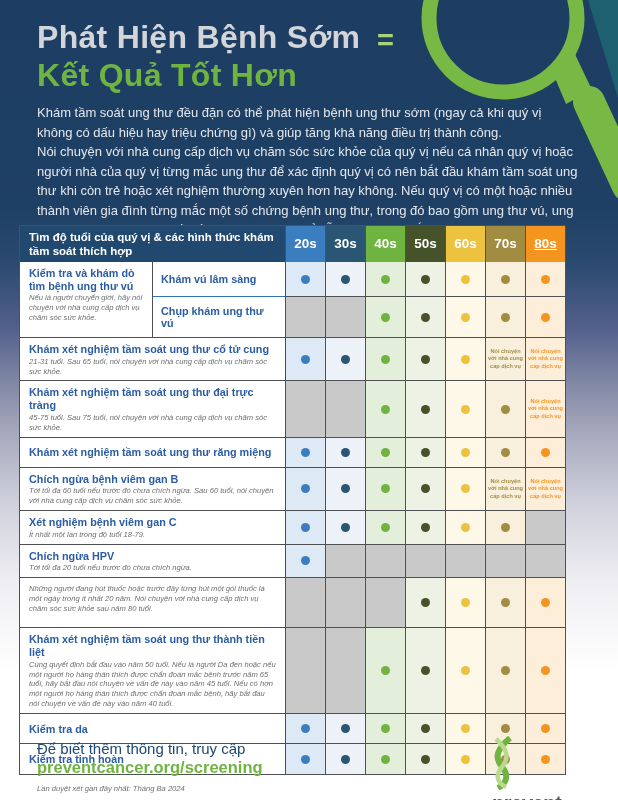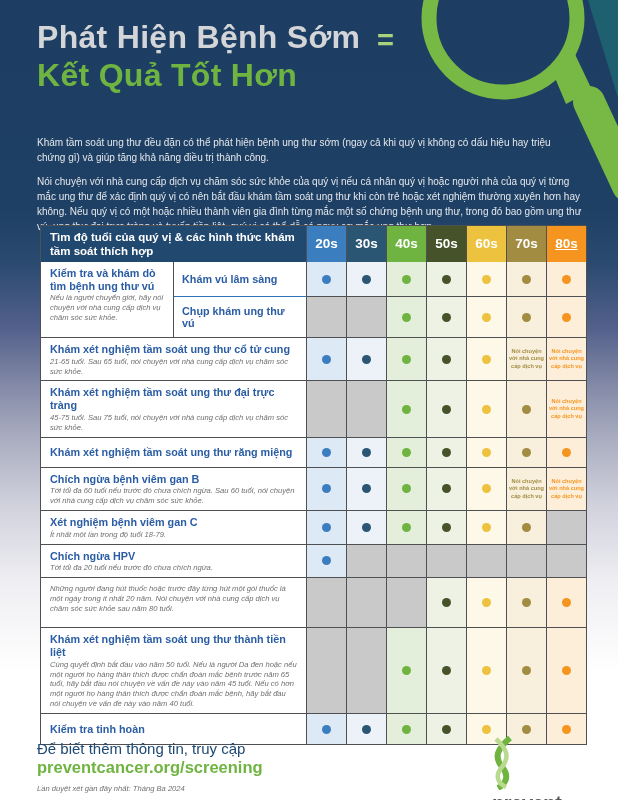--- a/index.html
+++ b/index.html
@@ -8,25 +8,25 @@
     position:relative; width:618px; height:800px; margin:0 auto; overflow:hidden;
     background:linear-gradient(180deg,
       #1d3e62 0%, #1e4064 26%, #2b4a70 33%, #53608b 41%,
       #8289a6 48%, #abaec1 55%, #d0d1dc 63%, #efeff3 73%, #ffffff 84%, #ffffff 100%);
   }
   
   .title1{position:absolute; left:37px; top:19px; font-size:32px; font-weight:bold; color:#d3d5d8; letter-spacing:.3px;}
   .title2{position:absolute; left:37px; top:57px; font-size:32px; font-weight:bold; color:#6fb440; letter-spacing:.3px;}
   .equals{position:absolute; left:377px; top:24px; font-size:29px; font-weight:bold; color:#a6d37c;}
   .magnifier{position:absolute; top:0; right:0; width:240px; height:230px;}
-  .intro{position:absolute; left:37px; color:#e4e7ec; font-size:10px; line-height:1.5;margin-top:32px;}
+  .intro{position:absolute; left:37px; color:#e4e7ec; font-size:13px; line-height:1.5;}
   .intro-1{top:103px; width:530px;}
   .intro-2{top:142px; width:550px;}
   
-  .tbl{position:absolute; left:40px; top:225px; width:546px; border-left:1px solid #4f5054; border-top:1px solid #4f5054;}
+  .tbl{position:absolute; left:19px; top:225px; width:546px; border-left:1px solid #4f5054; border-top:1px solid #4f5054;}
   .t-row{display:grid; grid-template-columns:266px repeat(7,40px);}
   .t-row.breast{grid-template-columns:133px 133px repeat(7,40px); grid-template-rows:35px 41px;}
   .cell{border-right:1px solid #4f5054; border-bottom:1px solid #4f5054; position:relative;}
   .t-head{height:36px;}
   .corner{background:#21486f; color:#fff; font-weight:bold; font-size:11.5px; line-height:1.25; padding:4px 8px 3px 9px; display:flex; align-items:center;}
   .agehead{color:#fff; font-weight:bold; font-size:13.5px; display:flex; align-items:center; justify-content:center;}
   .labelcell{background:#fff; padding:5px 8px 4px 9px;}
   .row-title{color:#2b5da4; font-weight:bold; font-size:10.8px; line-height:1.18;}
   .row-note{color:#6d6e71; font-style:italic; font-size:7.6px; line-height:1.3; margin-top:1px;}
   .labelcell.centered{display:flex; align-items:center;}
@@ -119,21 +119,21 @@
         <div class="cell mark" style="background: rgb(248, 240, 220);">
           <span class="dot" style="background: rgb(162, 140, 65);"></span>
         </div>
         <div class="cell mark" style="background: rgb(253, 238, 218);">
           <span class="dot" style="background: rgb(245, 149, 31);"></span>
         </div>
       </div>
       <div class="t-row" style="min-height: 38px;">
         <div class="cell labelcell">
           <div class="row-title">Khám xét nghiệm tầm soát ung thư cổ tử cung</div>
-          <div class="row-note">21-65 tuổi. Sau 65 tuổi, nói chuyện với nhà cung cấp dịch vụ chăm sóc sức khỏe.</div>
+          <div class="row-note">21-31 tuổi. Sau 65 tuổi, nói chuyện với nhà cung cấp dịch vụ chăm sóc sức khỏe.</div>
         </div>
         <div class="cell mark" style="background: rgb(221, 233, 245);">
           <span class="dot" style="background: rgb(59, 126, 192);"></span>
         </div>
         <div class="cell mark" style="background: rgb(236, 242, 248);">
           <span class="dot" style="background: rgb(42, 86, 116);"></span>
         </div>
         <div class="cell mark" style="background: rgb(228, 239, 219);">
           <span class="dot" style="background: rgb(111, 180, 64);"></span>
         </div>
@@ -276,20 +276,46 @@
           <span class="dot" style="background: rgb(245, 149, 31);"></span>
         </div>
       </div>
       <div class="t-row" style="min-height: 75px;">
         <div class="cell labelcell">
           <div class="row-title">Khám xét nghiệm tầm soát ung thư thành tiền liệt</div>
           <div class="row-note">Cùng quyết định bắt đầu vào năm 50 tuổi.  Nếu là người Da đen hoặc nếu một người họ hàng thân thích được chẩn đoán mắc bệnh trước năm 65 tuổi, hãy bắt đầu nói chuyện về vấn đề này vào năm 45 tuổi.  Nếu có hơn một người họ hàng thân thích được chẩn đoán mắc bệnh, hãy bắt đầu nói chuyện về vấn đề này vào năm 40 tuổi.</div>
         </div>
         <div class="cell mark" style="background: rgb(201, 201, 201);"></div>
         <div class="cell mark" style="background: rgb(201, 201, 201);"></div>
+        <div class="cell mark" style="background: rgb(228, 239, 219);">
+          <span class="dot" style="background: rgb(111, 180, 64);"></span>
+        </div>
+        <div class="cell mark" style="background: rgb(237, 242, 228);">
+          <span class="dot" style="background: rgb(70, 83, 42);"></span>
+        </div>
+        <div class="cell mark" style="background: rgb(253, 248, 232);">
+          <span class="dot" style="background: rgb(237, 194, 63);"></span>
+        </div>
+        <div class="cell mark" style="background: rgb(248, 240, 220);">
+          <span class="dot" style="background: rgb(162, 140, 65);"></span>
+        </div>
+        <div class="cell mark" style="background: rgb(253, 238, 218);">
+          <span class="dot" style="background: rgb(245, 149, 31);"></span>
+        </div>
+      </div>
+      <div class="t-row" style="min-height: 30px;">
+        <div class="cell labelcell centered">
+          <div class="row-title">Kiểm tra da</div>
+        </div>
+        <div class="cell mark" style="background: rgb(221, 233, 245);">
+          <span class="dot" style="background: rgb(59, 126, 192);"></span>
+        </div>
+        <div class="cell mark" style="background: rgb(236, 242, 248);">
+          <span class="dot" style="background: rgb(42, 86, 116);"></span>
+        </div>
         <div class="cell mark" style="background: rgb(228, 239, 219);">
           <span class="dot" style="background: rgb(111, 180, 64);"></span>
         </div>
         <div class="cell mark" style="background: rgb(237, 242, 228);">
           <span class="dot" style="background: rgb(70, 83, 42);"></span>
         </div>
         <div class="cell mark" style="background: rgb(253, 248, 232);">
           <span class="dot" style="background: rgb(237, 194, 63);"></span>
         </div>
         <div class="cell mark" style="background: rgb(248, 240, 220);">

